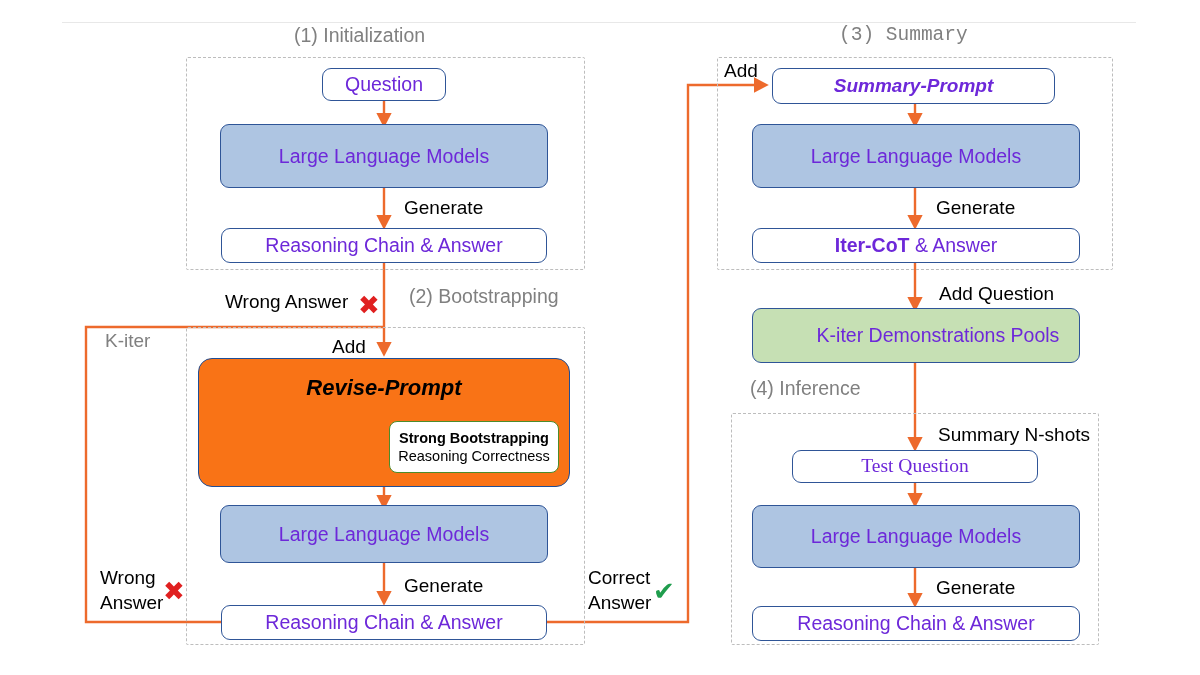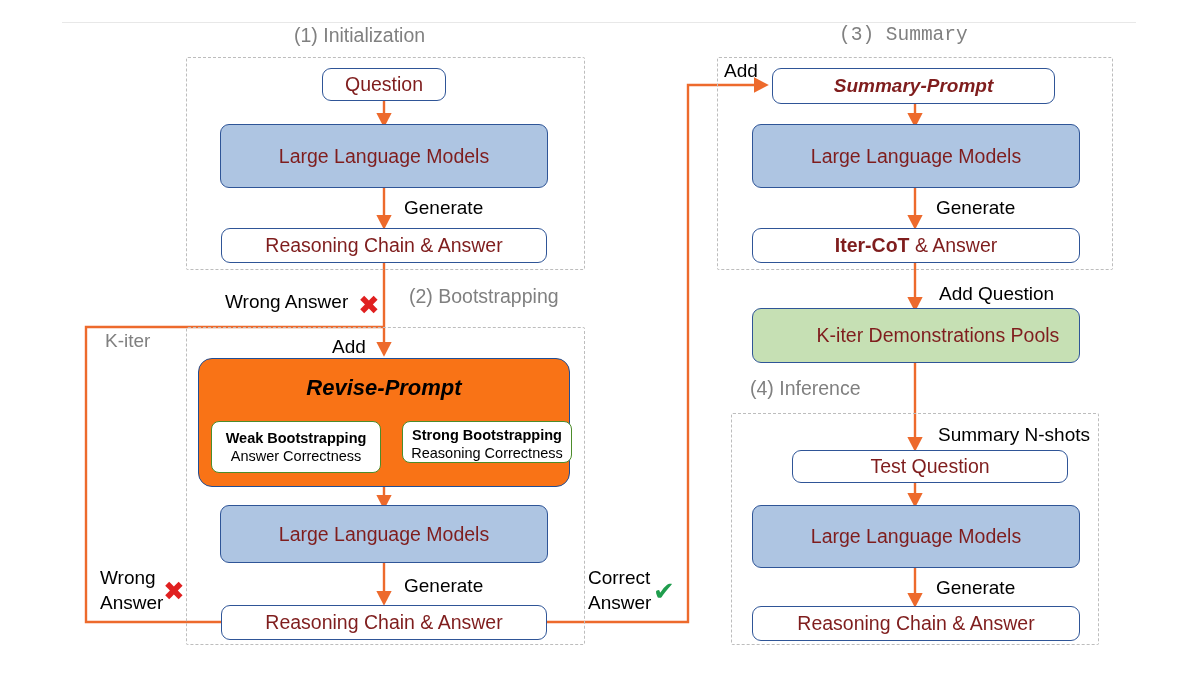--- a/index.html
+++ b/index.html
@@ -11,21 +11,21 @@
 
   
   .dashbox{position:absolute;border:1.6px dashed #bdbdbd;border-radius:2px;box-sizing:border-box;}
 
   
   .stage-title{position:absolute;color:#808080;font-size:19.5px;white-space:nowrap;}
 
   
   .node{position:absolute;box-sizing:border-box;display:flex;align-items:center;
         justify-content:center;text-align:center;border-radius:9px;
-        font-size:19.5px;color:#7f1d1d;line-height:1.15;}
+        font-size:19.5px;color:#6d28d9;line-height:1.15;}
   .node.white{background:#ffffff;border:1.7px solid #2f5597;}
   .node.blue {background:#aec5e2;border:1.7px solid #2f5597;}
   .node.green{background:#c6e0b4;border:1.7px solid #2f5597;padding-left:44px;}
   .node.bolditalic{font-weight:bold;font-style:italic;font-size:19px;}
   .node b{font-weight:bold;}
 
   
   .revise{position:absolute;box-sizing:border-box;background:#f97316;
           border:1.8px solid #1f4e96;border-radius:14px;}
   .revise-title{position:absolute;left:0;right:0;top:16px;text-align:center;
@@ -107,25 +107,21 @@
 
   <div class="elabel" style="left:225px;top:291px;">Wrong Answer</div>
   <div class="mark x" style="left:358px;top:292px;">✖</div>
 
   <div class="elabel" style="left:105px;top:330px;color:#808080;">K-iter</div>
 
   <div class="elabel" style="left:332px;top:336px;">Add</div>
 
   <div class="revise" style="left:198px;top:358px;width:372px;height:129px;">
     <div class="revise-title">Revise-Prompt</div>
-    <div class="subbox" style="left:12px;top:62px;width:170px;height:52px;">
-      <div class="t1">Weak Bootstrapping</div>
-      <div class="t2">Answer Correctness</div>
-    </div>
-    <div class="subbox" style="left:203px;top:62px;width:170px;height:42px;justify-content:flex-end;">
+    <div class="subbox" style="left:190px;top:62px;width:170px;height:52px;">
       <div class="t1">Strong Bootstrapping</div>
       <div class="t2">Reasoning Correctness</div>
     </div>
   </div>
 
   <div class="node blue" style="left:220px;top:505px;width:328px;height:58px;">Large Language Models</div>
   <div class="elabel" style="left:404px;top:575px;">Generate</div>
   <div class="node white" style="left:221px;top:605px;width:326px;height:35px;">Reasoning Chain &amp; Answer</div>
 
   <div class="elabel two" style="left:100px;top:567px;">Wrong</div>
@@ -140,18 +136,18 @@
   <div class="node white bolditalic" style="left:772px;top:68px;width:283px;height:36px;">Summary-Prompt</div>
   <div class="node blue" style="left:752px;top:124px;width:328px;height:64px;">Large Language Models</div>
   <div class="elabel" style="left:936px;top:197px;">Generate</div>
   <div class="node white" style="left:752px;top:228px;width:328px;height:35px;">
     <span><b>Iter-CoT</b><span> &amp; Answer</span></span>
   </div>
   <div class="elabel" style="left:939px;top:283px;">Add Question</div>
   <div class="node green" style="left:752px;top:308px;width:328px;height:55px;">K-iter Demonstrations Pools</div>
 
   <div class="elabel" style="left:938px;top:424px;">Summary N-shots</div>
-  <div class="node white" style="left:792px;top:450px;width:276px;height:33px;">Test Question</div>
+  <div class="node white" style="left:792px;top:450px;width:246px;height:33px;font-family:Liberation Serif, serif;">Test Question</div>
   <div class="node blue" style="left:752px;top:505px;width:328px;height:63px;">Large Language Models</div>
   <div class="elabel" style="left:936px;top:577px;">Generate</div>
   <div class="node white" style="left:752px;top:606px;width:328px;height:35px;">Reasoning Chain &amp; Answer</div>
 
 </div>
 
 </body></html>

